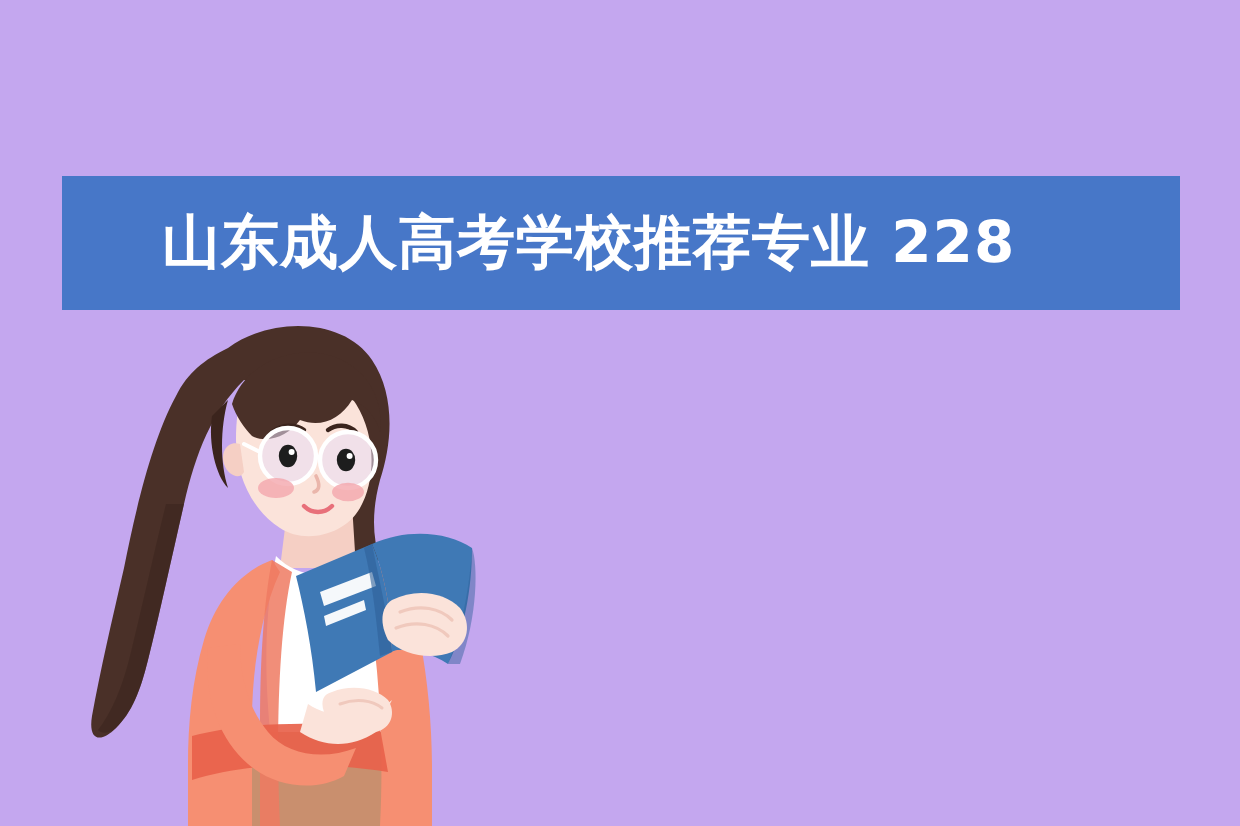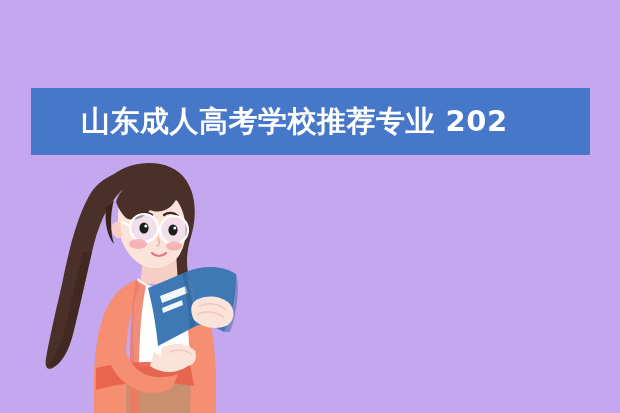--- a/index.html
+++ b/index.html
@@ -58,21 +58,21 @@
   }
 </style>
 </head>
 <body>
 
 <div id="stage">
 
   <div class="bg-fill"></div>
 
   <div id="title-banner">
-    <span id="title-text">山东成人高考学校推荐专业 202</span>
+    <span id="title-text">山东成人高考学校推荐专业 228</span>
   </div>
 
   <div id="illustration">
     <svg viewBox="0 0 210 253" xmlns="http://www.w3.org/2000/svg" role="img">
       <defs>
         <clipPath id="frameClip">
           <rect x="0" y="0" width="210" height="253"></rect>
         </clipPath>
       </defs>
 

